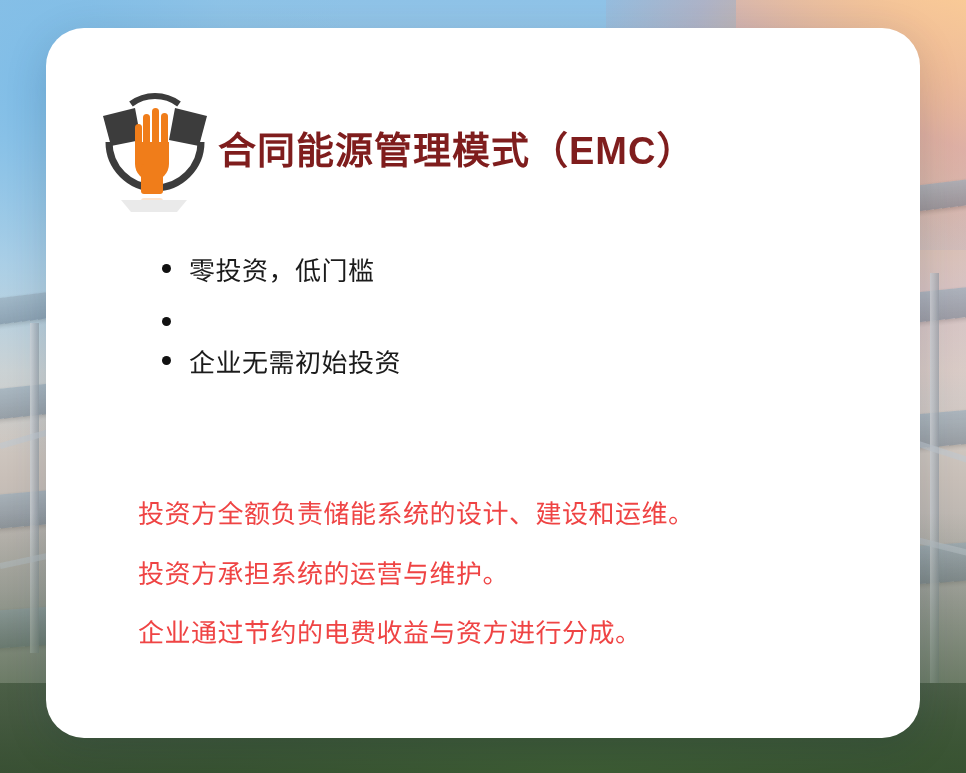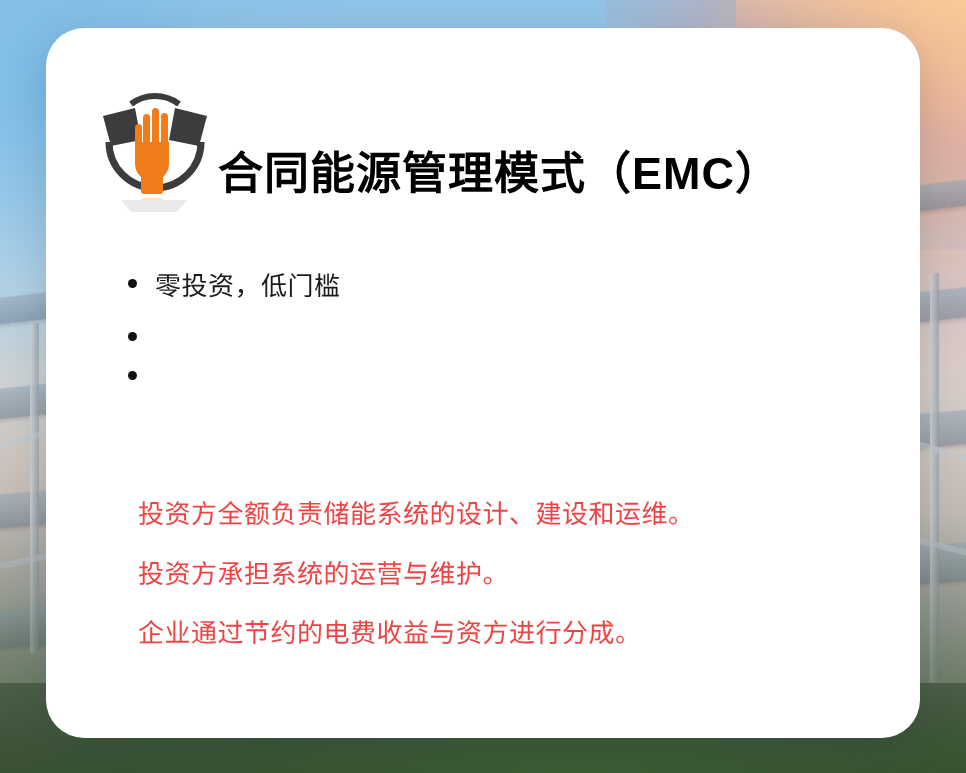--- a/index.html
+++ b/index.html
@@ -141,36 +141,35 @@
     left: 45px;
     top: 52px;
     width: 128px;
     height: 140px;
   }
   .logo svg { display: block; }
 
   .title {
     position: absolute;
     left: 172px;
-    top: 109px;
-    font-size: 45px;
+    top: 92px;
+    font-size: 38px;
     font-weight: bold;
     letter-spacing: 1px;
-    color: #000000;
+    color: #7f1d1d;
     white-space: nowrap;
     font-family: "Liberation Sans", "DejaVu Sans", sans-serif;
   }
 
   
   .bullets {
     position: absolute;
-    left: 82px;
+    left: 116px;
     top: 228px;
     width: 730px;
-    margin-top: 15px;
   }
   .bullet-item {
     display: flex;
     align-items: flex-start;
     margin-bottom: 22px;
   }
   .bullet-dot {
     width: 9px;
     height: 9px;
     border-radius: 50%;
@@ -271,20 +270,21 @@
     <div class="bullets">
       <div class="bullet-item">
         <span class="bullet-dot"></span>
         <span class="bullet-text">零投资，低门槛</span>
       </div>
       <div class="bullet-item">
         <span class="bullet-dot"></span>
       </div>
       <div class="bullet-item">
         <span class="bullet-dot"></span>
+        <span class="bullet-text">企业无需初始投资</span>
       </div>
     </div>
 
     <div class="paragraphs">
       <div class="para-line">投资方全额负责储能系统的设计、建设和运维。</div>
       <div class="para-line">投资方承担系统的运营与维护。</div>
       <div class="para-line">企业通过节约的电费收益与资方进行分成。</div>
     </div>
 
   </div>

